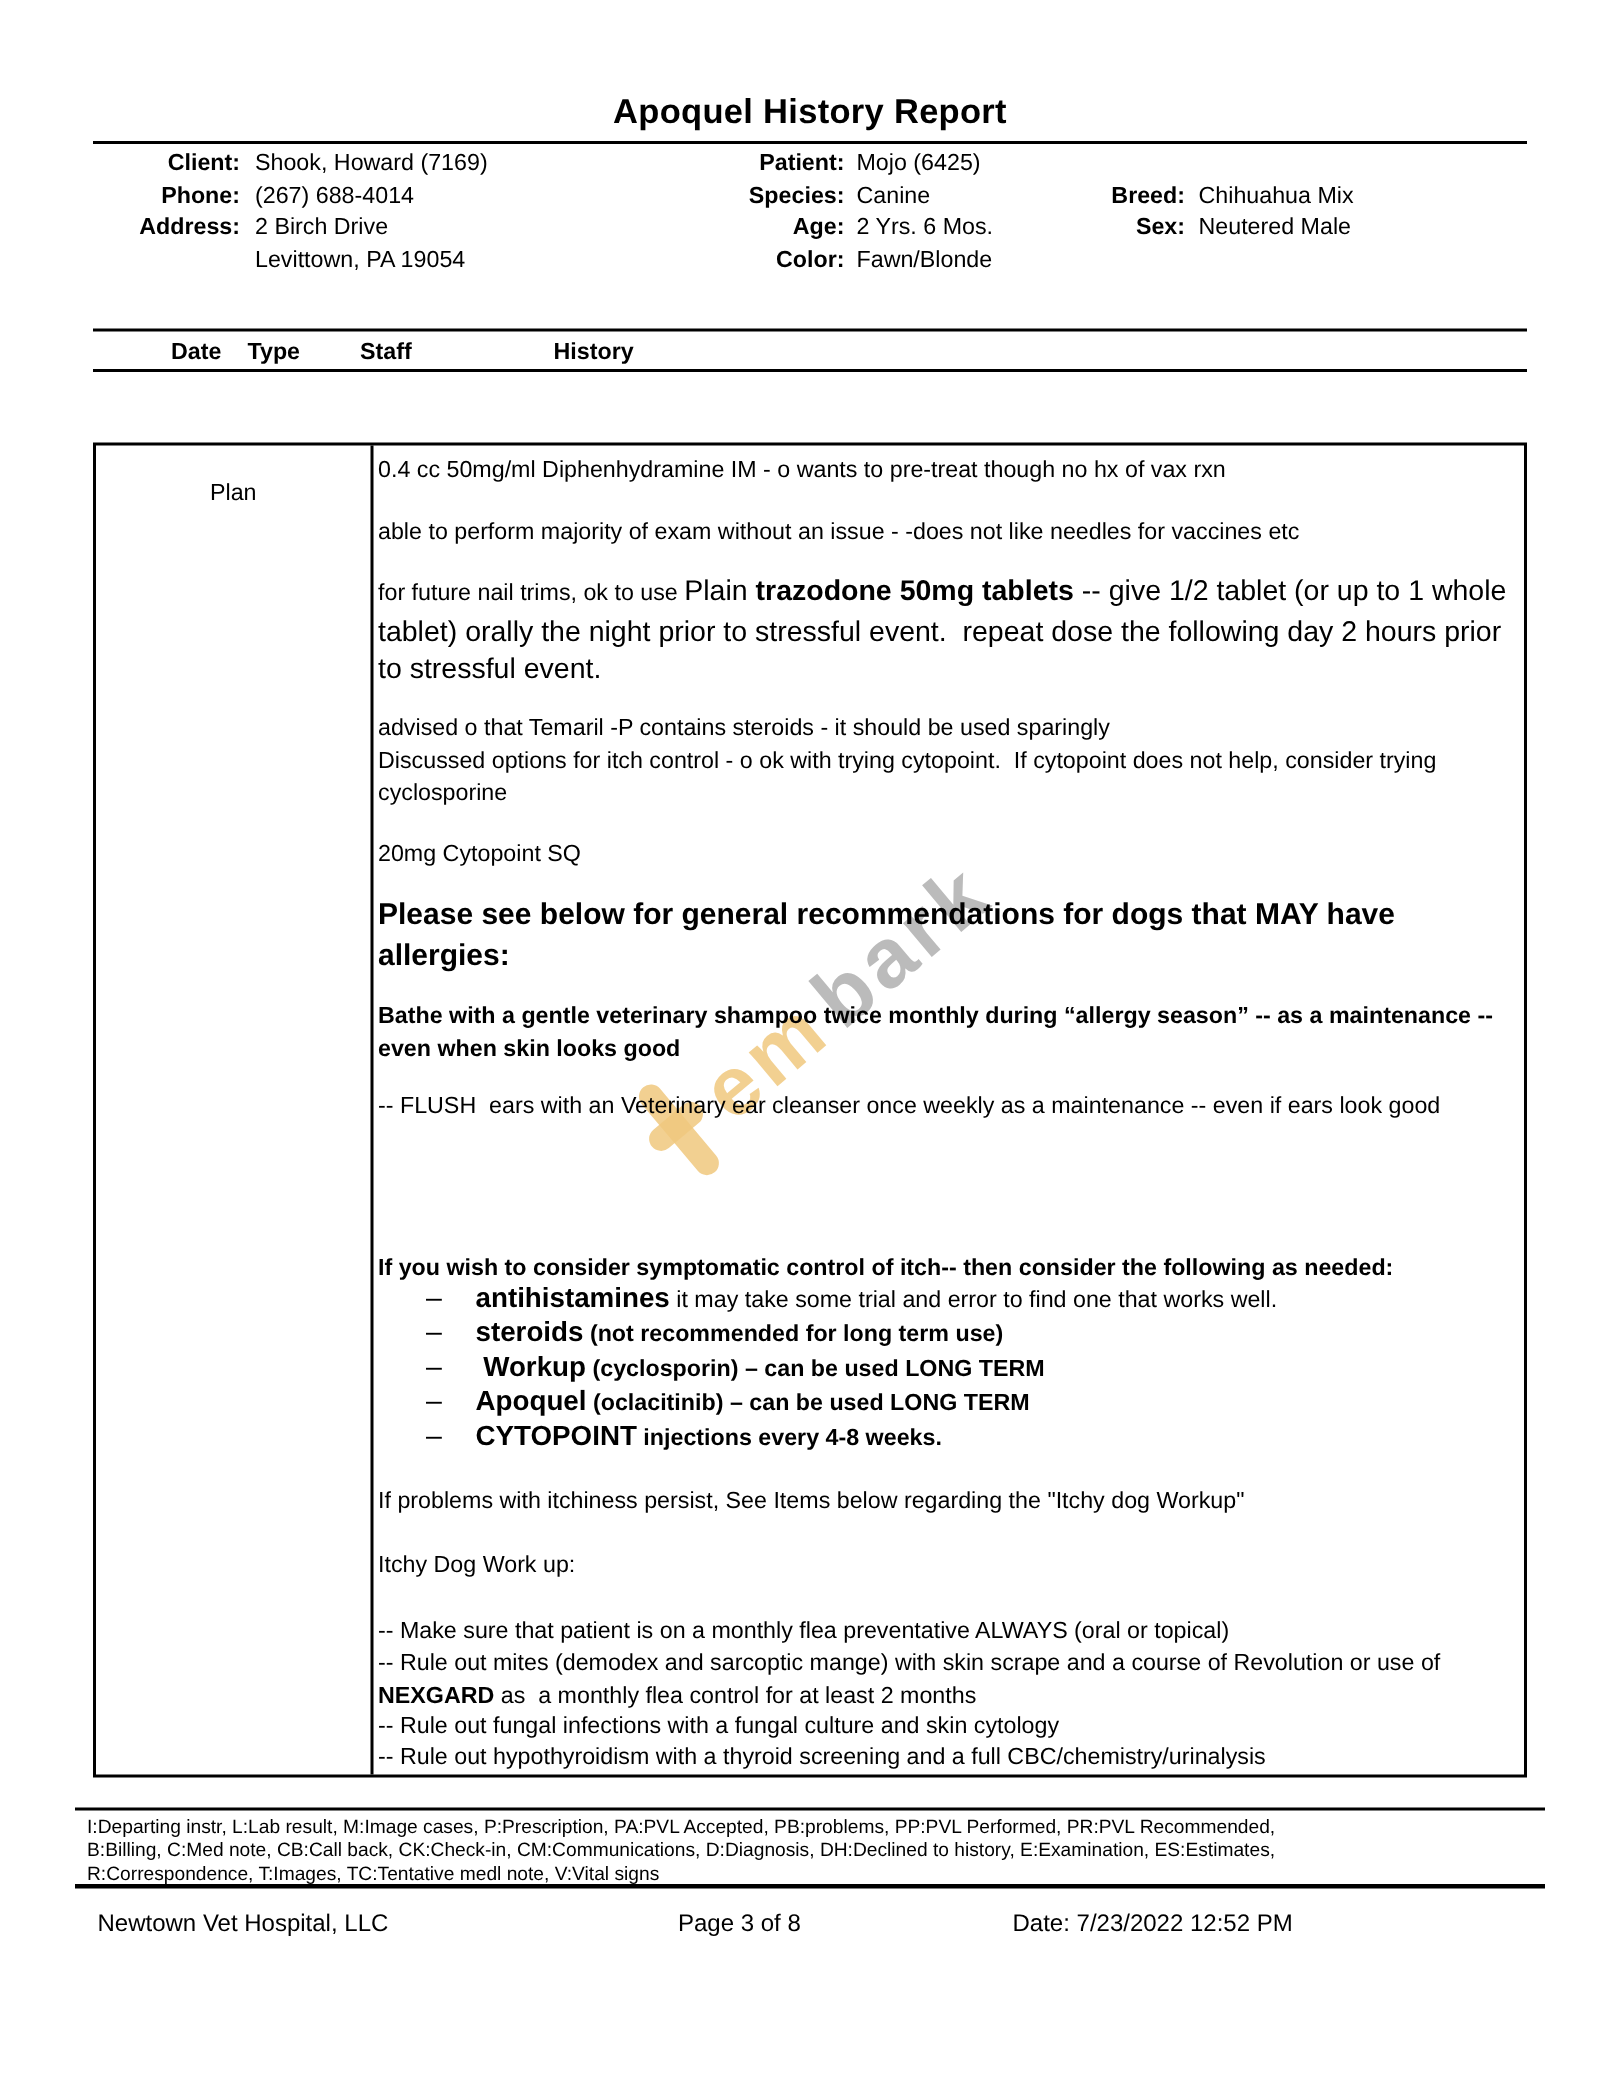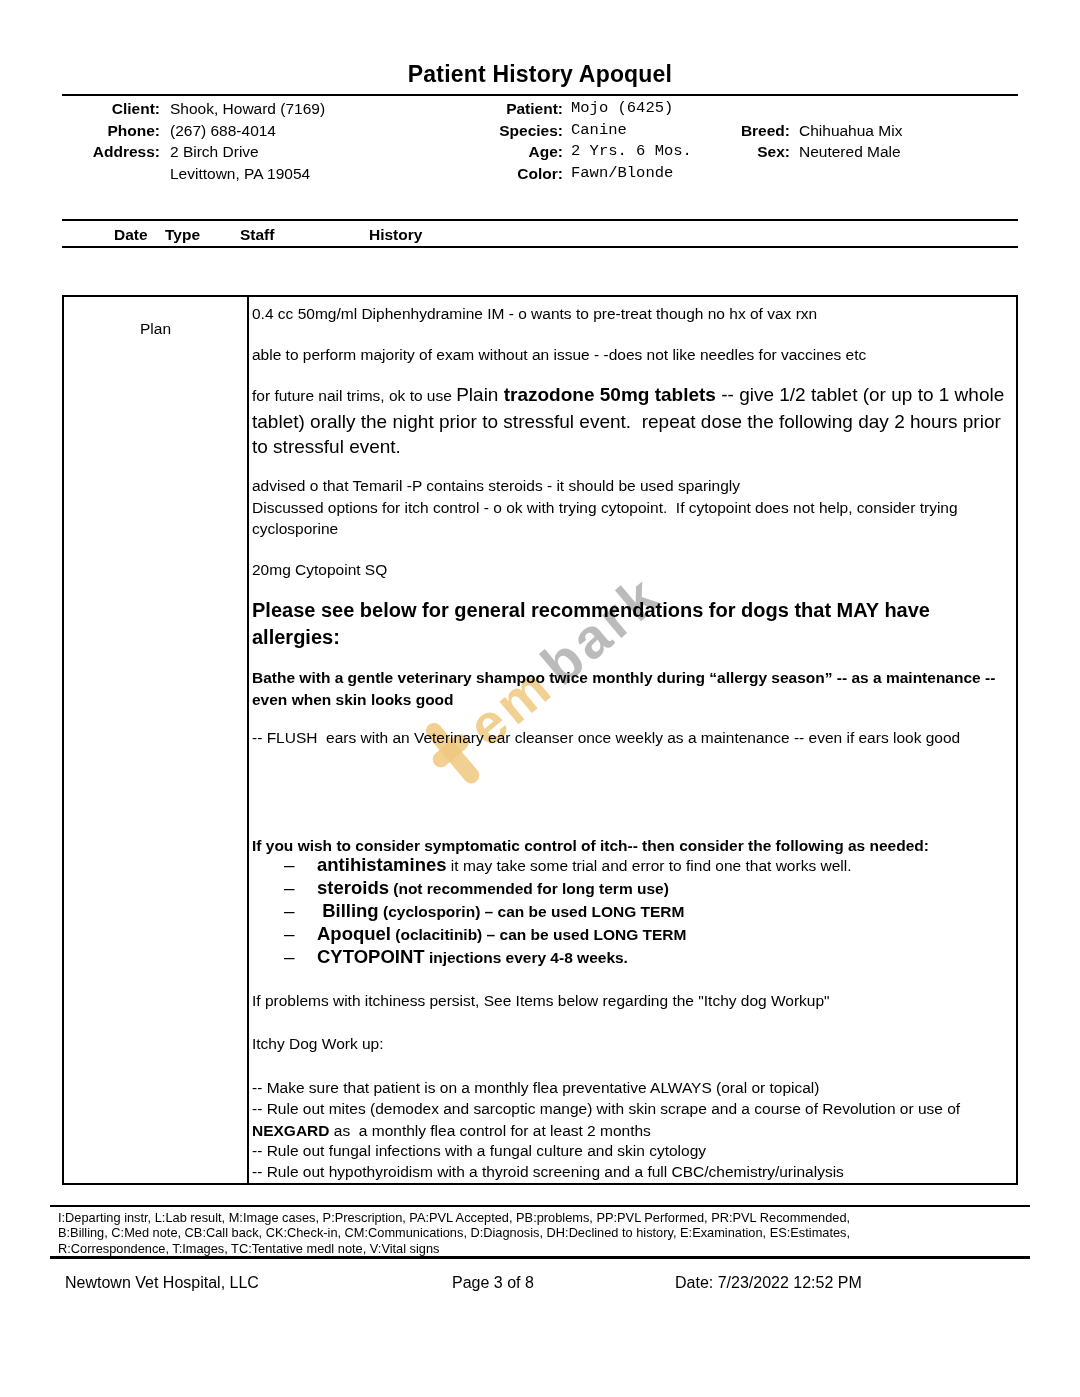--- a/index.html
+++ b/index.html
@@ -15,21 +15,21 @@
   .title { position:absolute; top:61px; left:0; width:100%; text-align:center;
            font-size:23px; font-weight:bold; letter-spacing:0.2px; }
 
   
   .info { position:absolute; top:98px; left:0; width:1080px; font-size:15.5px; }
   .info .row { line-height:21.5px; height:21.5px; }
   .col { position:absolute; top:0; }
   .c1l { left:0;   width:160px; text-align:right; font-weight:bold; }
   .c1v { left:170px; }
   .c2l { left:420px; width:143px; text-align:right; font-weight:bold; }
-  .c2v { left:571px;font-family:Liberation Mono, monospace; }
+  .c2v { left:571px; }
   .c3l { left:650px; width:140px; text-align:right; font-weight:bold; }
   .c3v { left:799px; }
 
   
   .colhead { position:absolute; top:226px; font-size:15.5px; font-weight:bold; }
 
   
   .mainbox { position:absolute; left:62px; top:295px; width:952px; height:886px;
              border:2px solid #000; }
   .vdivider { position:absolute; left:183px; top:0; width:2px; height:100%; background:#000; }
@@ -61,21 +61,21 @@
   .footer { position:absolute; top:1274px; left:0; width:1080px; font-size:16px; }
   .footer .clinic { position:absolute; left:65px; }
   .footer .pageno { position:absolute; left:452px; }
   .footer .fdate  { position:absolute; left:675px; }
 </style>
 </head>
 <body>
 
 <div class="page">
 
-  <div class="title">Patient History Apoquel</div>
+  <div class="title">Apoquel History Report</div>
   <div class="rule" style="top:94px; left:62px; width:956px;"></div>
 
   <div class="info">
     <div class="col c1l">
       <div class="row">Client:</div>
       <div class="row">Phone:</div>
       <div class="row">Address:</div>
     </div>
     <div class="col c1v">
       <div class="row">Shook, Howard (7169)</div>
@@ -141,21 +141,21 @@
 
       <div class="p h2p" style="top:300px;">Please see below for general recommendations for dogs that MAY have allergies:</div>
 
       <div class="p b" style="top:370px;">Bathe with a gentle veterinary shampoo twice monthly during “allergy season” -- as a maintenance -- even when skin looks good</div>
       <div class="p" style="top:430px;">-- FLUSH  ears with an Veterinary ear cleanser once weekly as a maintenance -- even if ears look good</div>
 
       <div class="p b" style="top:538px;">If you wish to consider symptomatic control of itch-- then consider the following as needed:</div>
 
       <div class="bullet" style="top:580px;"><span class="dash">–</span><span class="term">steroids</span><span class="b"> (not recommended for long term use)</span></div>
       <div class="bullet" style="top:557px;"><span class="dash">–</span><span class="term">antihistamines</span><span> it may take some trial and error to find one that works well.</span></div>
-      <div class="bullet" style="top:603px;"><span class="dash">–</span><span class="term"> Billing</span><span class="b"> (cyclosporin) – can be used LONG TERM</span></div>
+      <div class="bullet" style="top:603px;"><span class="dash">–</span><span class="term"> Workup</span><span class="b"> (cyclosporin) – can be used LONG TERM</span></div>
       <div class="bullet" style="top:626px;"><span class="dash">–</span><span class="term">Apoquel</span><span class="b"> (oclacitinib) – can be used LONG TERM</span></div>
       <div class="bullet" style="top:649px;"><span class="dash">–</span><span class="term">CYTOPOINT</span><span class="b"> injections every 4-8 weeks.</span></div>
 
       <div class="p" style="top:736px;">Itchy Dog Work up:</div>
       <div class="p" style="top:693px;">If problems with itchiness persist, See Items below regarding the "Itchy dog Workup"</div>
 
       <div class="p" style="top:780px;">-- Make sure that patient is on a monthly flea preventative ALWAYS (oral or topical)</div>
       <div class="p" style="top:801px; width:768px;"><span>-- Rule out mites (demodex and sarcoptic mange) with skin scrape and a course of Revolution or use of </span><span class="b">NEXGARD</span><span> as  a monthly flea control for at least 2 months</span></div>
       <div class="p" style="top:843px;">-- Rule out fungal infections with a fungal culture and skin cytology</div>
       <div class="p" style="top:864px;">-- Rule out hypothyroidism with a thyroid screening and a full CBC/chemistry/urinalysis</div>

